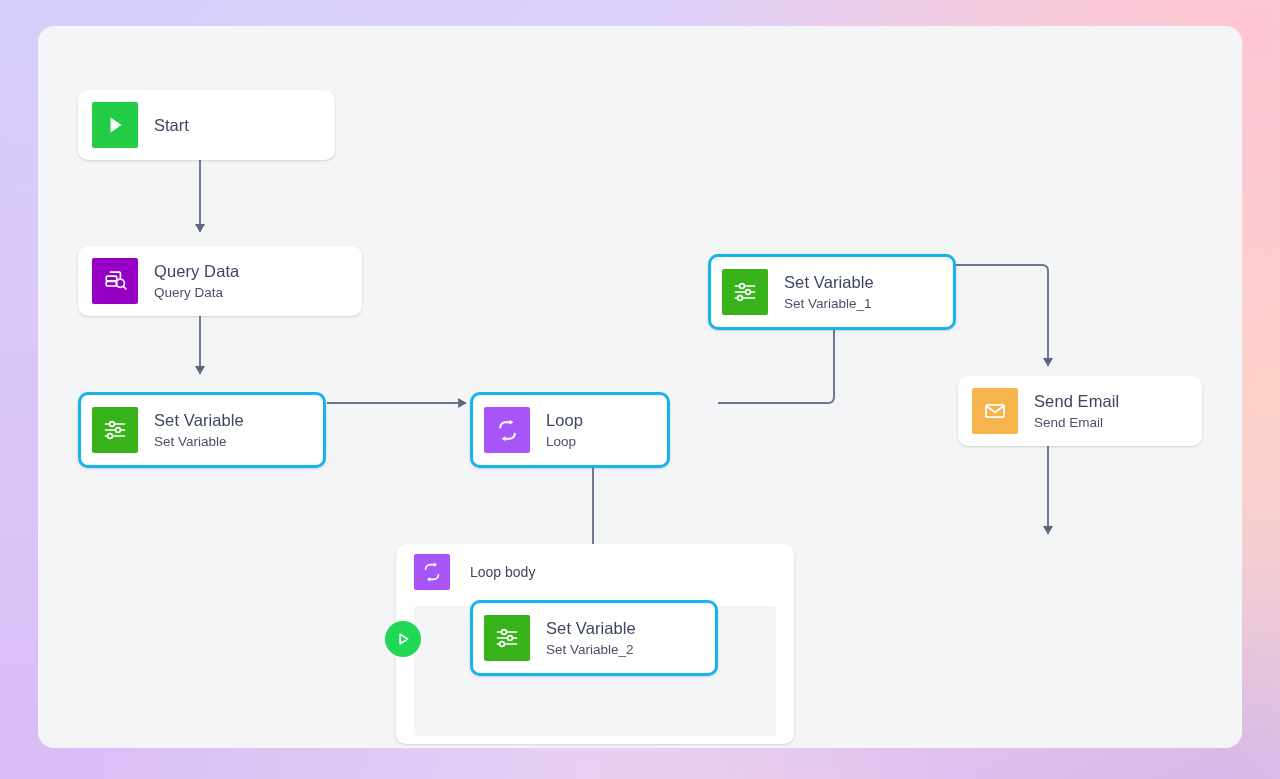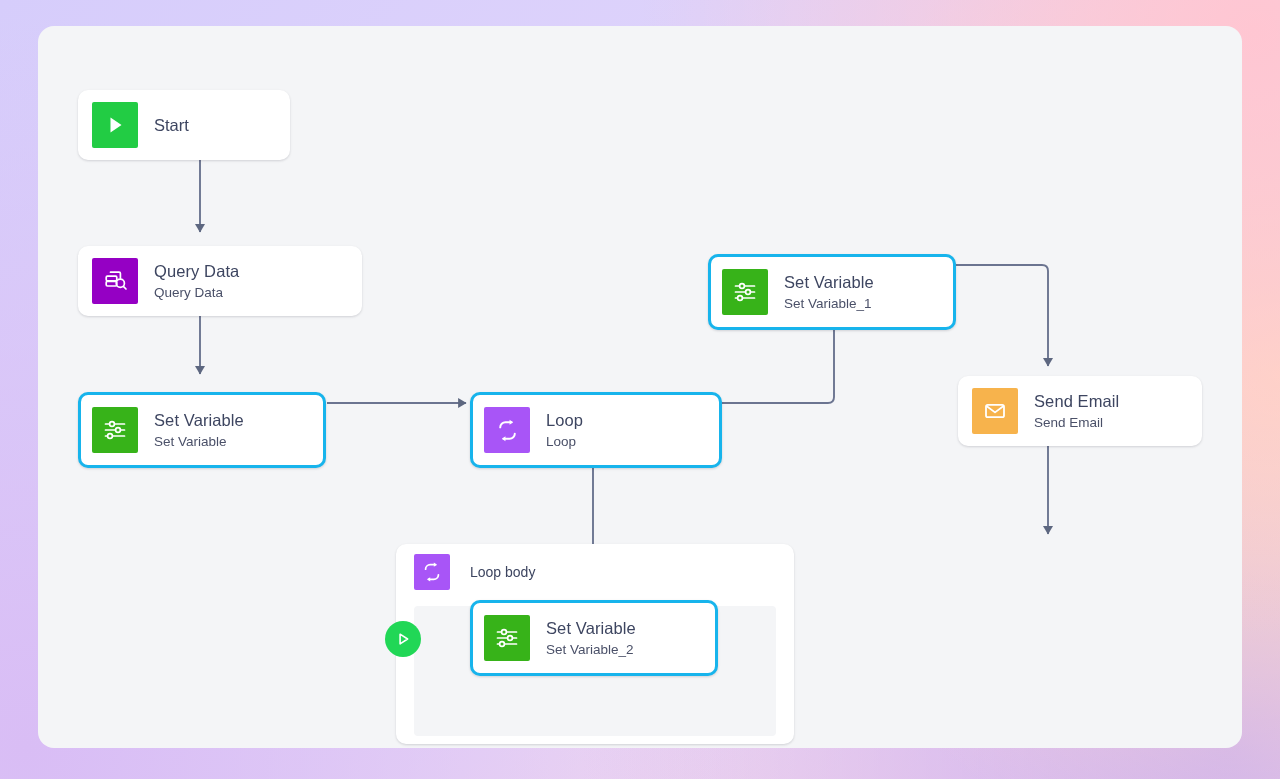--- a/index.html
+++ b/index.html
@@ -131,21 +131,21 @@
     </div>
     <div id="loop-body-inner"></div>
   </div>
 
   <div id="start-dot" style="left:347px; top:595px;">
     <svg width="20" height="20" viewBox="0 0 24 24" fill="none" stroke="#ffffff" stroke-width="1.9" stroke-linejoin="round">
       <path d="M8.5 6.2 L17.5 12 L8.5 17.8 Z"></path>
     </svg>
   </div>
 
-  <div class="node" style="left:40px; top:64px; width:212px; height:70px;">
+  <div class="node" style="left:40px; top:64px; width:257px; height:70px;">
     <span class="icon" style="background:#22cc44;">
       <svg width="24" height="24" viewBox="0 0 24 24">
         <path d="M7.5 4.6 L18.5 12 L7.5 19.4 Z" fill="#ffffff"></path>
       </svg>
     </span>
     <span class="labels">
       <span class="title-only">Start</span>
     </span>
   </div>
 
@@ -175,21 +175,21 @@
         <path d="M3.5 19 H22.5"></path>
           <circle cx="8" cy="19" r="2.4" fill="#37b319"></circle>
       </svg>
     </span>
     <span class="labels">
       <span class="title">Set Variable</span>
       <span class="subtitle">Set Variable</span>
     </span>
   </div>
 
-  <div class="node selected" style="left:432px; top:366px; width:252px; height:76px;">
+  <div class="node selected" style="left:432px; top:366px; width:200px; height:76px;">
     <span class="icon" style="background:#a855f7;">
       <svg width="25" height="25" viewBox="0 0 24 24" fill="none" stroke="#fff" stroke-width="1.9" stroke-linecap="round" stroke-linejoin="round">
         <path d="M5 9a5 5 0 0 1 5-5h6"></path>
         <path d="M14 1.6 L17.2 4 L14 6.4 Z" fill="#fff" stroke="none"></path>
         <path d="M19 15a5 5 0 0 1-5 5H8"></path>
         <path d="M10 17.6 L6.8 20 L10 22.4 Z" fill="#fff" stroke="none"></path>
       </svg>
     </span>
     <span class="labels">
       <span class="title">Loop</span>

